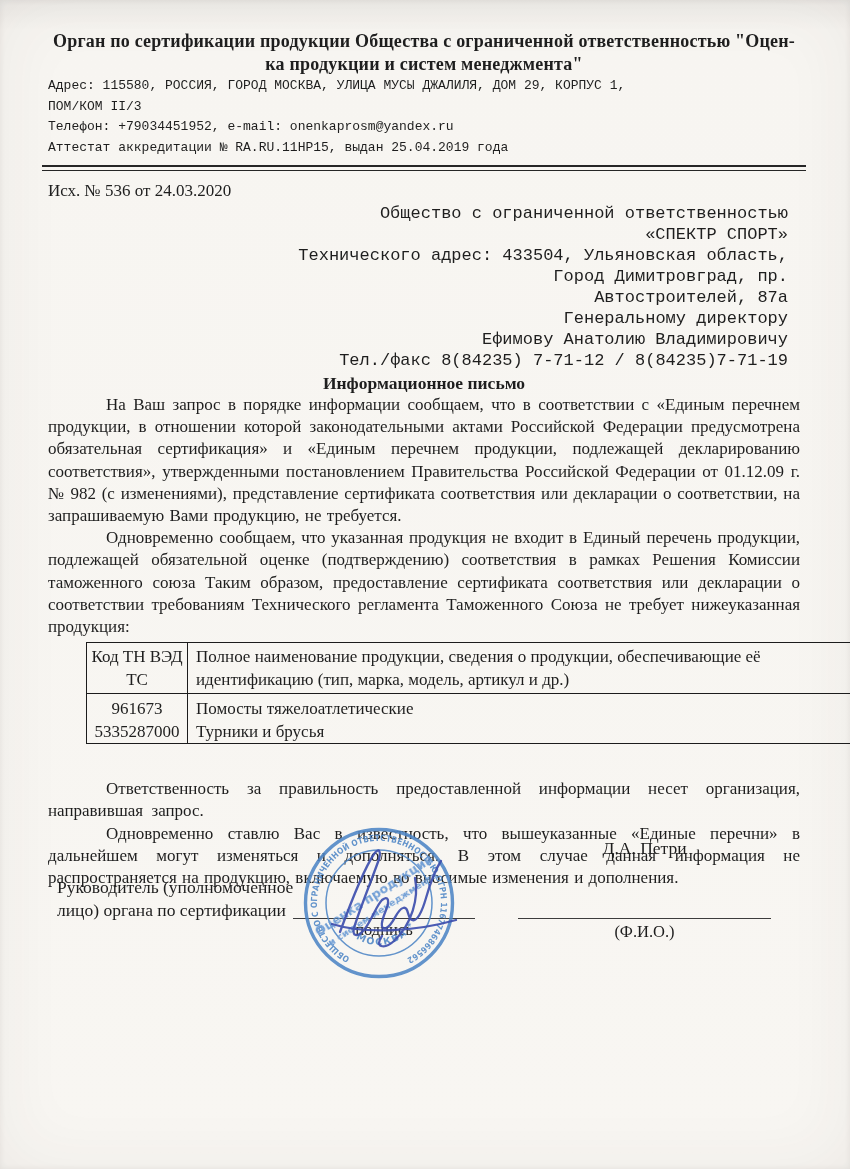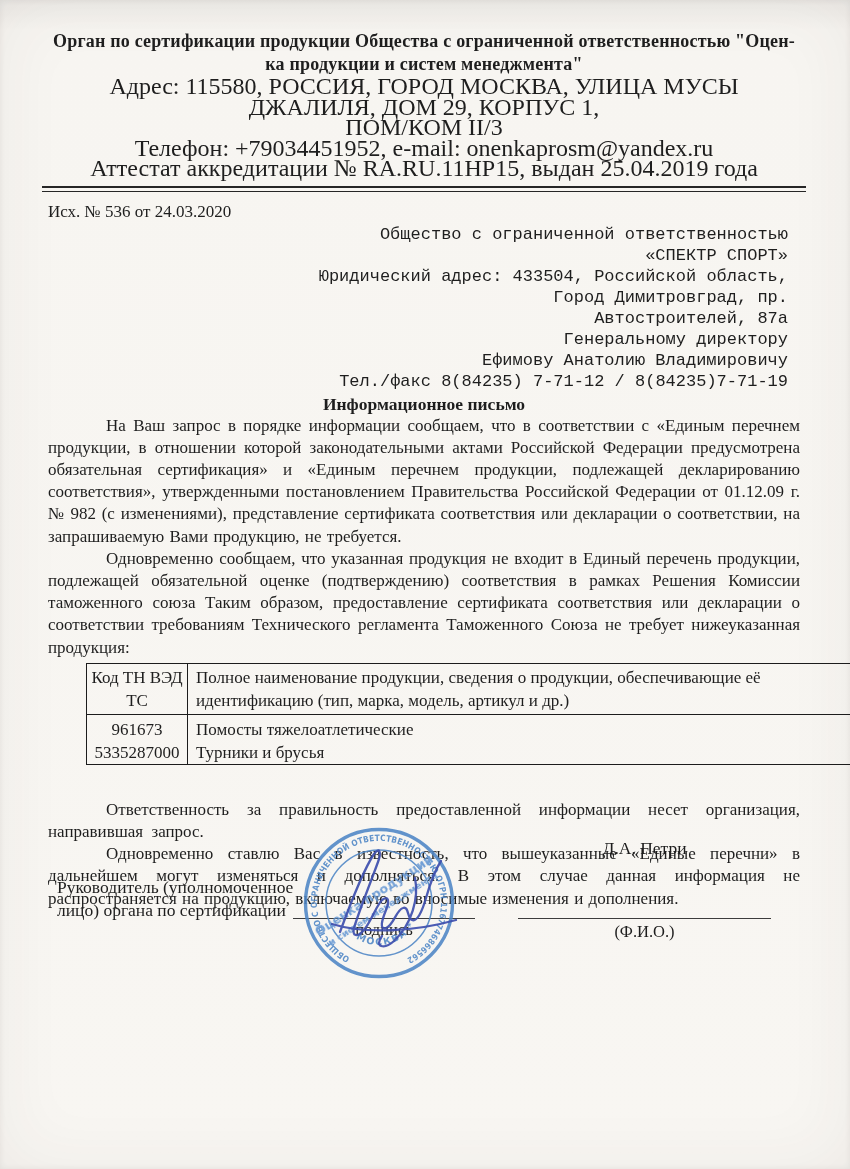--- a/index.html
+++ b/index.html
@@ -11,21 +11,21 @@
     background: linear-gradient(180deg, #edebe7 0px, #f7f5f1 30px, #f8f6f2 100%);
     box-shadow: inset 0 0 70px rgba(60,55,45,0.06), inset 0 0 6px rgba(60,55,45,0.08);
     font-family: "Liberation Serif", "DejaVu Serif", serif;
     color: #1e1e1e;
     overflow: hidden;
   }
   .content { padding: 30px 50px 0 48px; }
 
   
   .org-title { text-align: center; font-weight: bold; font-size: 18px; line-height: 23px; letter-spacing: 0.2px; }
-  .hdr-line { text-align: center; font-size: 24px; line-height: 20.5px; }
+  .hdr-line { font-size: 13px; line-height: 20.5px; font-family: Liberation Mono, monospace; }
   .double-rule {
     margin: 7px -6px 0 -6px;
     height: 3px;
     border-top: 2.6px solid #262626;
     border-bottom: 1.5px solid #262626;
   }
 
   .ref { margin-top: 9px; font-size: 17px; line-height: 22px; }
 
   .recipient { margin-top: 1px; text-align: right; font-size: 17px; line-height: 21px; padding-right: 12px; font-family: Liberation Mono, monospace; }
@@ -94,21 +94,21 @@
       <div class="hdr-line">Аттестат аккредитации № RA.RU.11HP15, выдан 25.04.2019 года</div>
     </header>
 
     <div class="double-rule"></div>
 
     <div class="ref">Исх. № 536 от 24.03.2020</div>
 
     <div class="recipient">
       <div>Общество с ограниченной ответственностью</div>
       <div>«СПЕКТР СПОРТ»</div>
-      <div>Юридический адрес: 433504, Российской область,</div>
+      <div>Технического адрес: 433504, Ульяновская область,</div>
       <div>Город Димитровград, пр.</div>
       <div>Автостроителей, 87а</div>
       <div>Генеральному директору</div>
       <div>Ефимову Анатолию Владимировичу</div>
       <div>Тел./факс 8(84235) 7-71-12 / 8(84235)7-71-19</div>
     </div>
 
     <div class="letter-title">Информационное письмо</div>
 
     <p class="para">На Ваш запрос в порядке информации сообщаем, что в соответствии с «Единым перечнем продукции, в отношении которой законодательными актами Российской Федерации предусмотрена обязательная сертификация» и «Единым перечнем продукции, подлежащей декларированию соответствия», утвержденными постановлением Правительства Российской Федерации от 01.12.09 г. № 982 (с изменениями), представление сертификата соответствия или декларации о соответствии, на запрашиваемую Вами продукцию, не требуется.</p>

